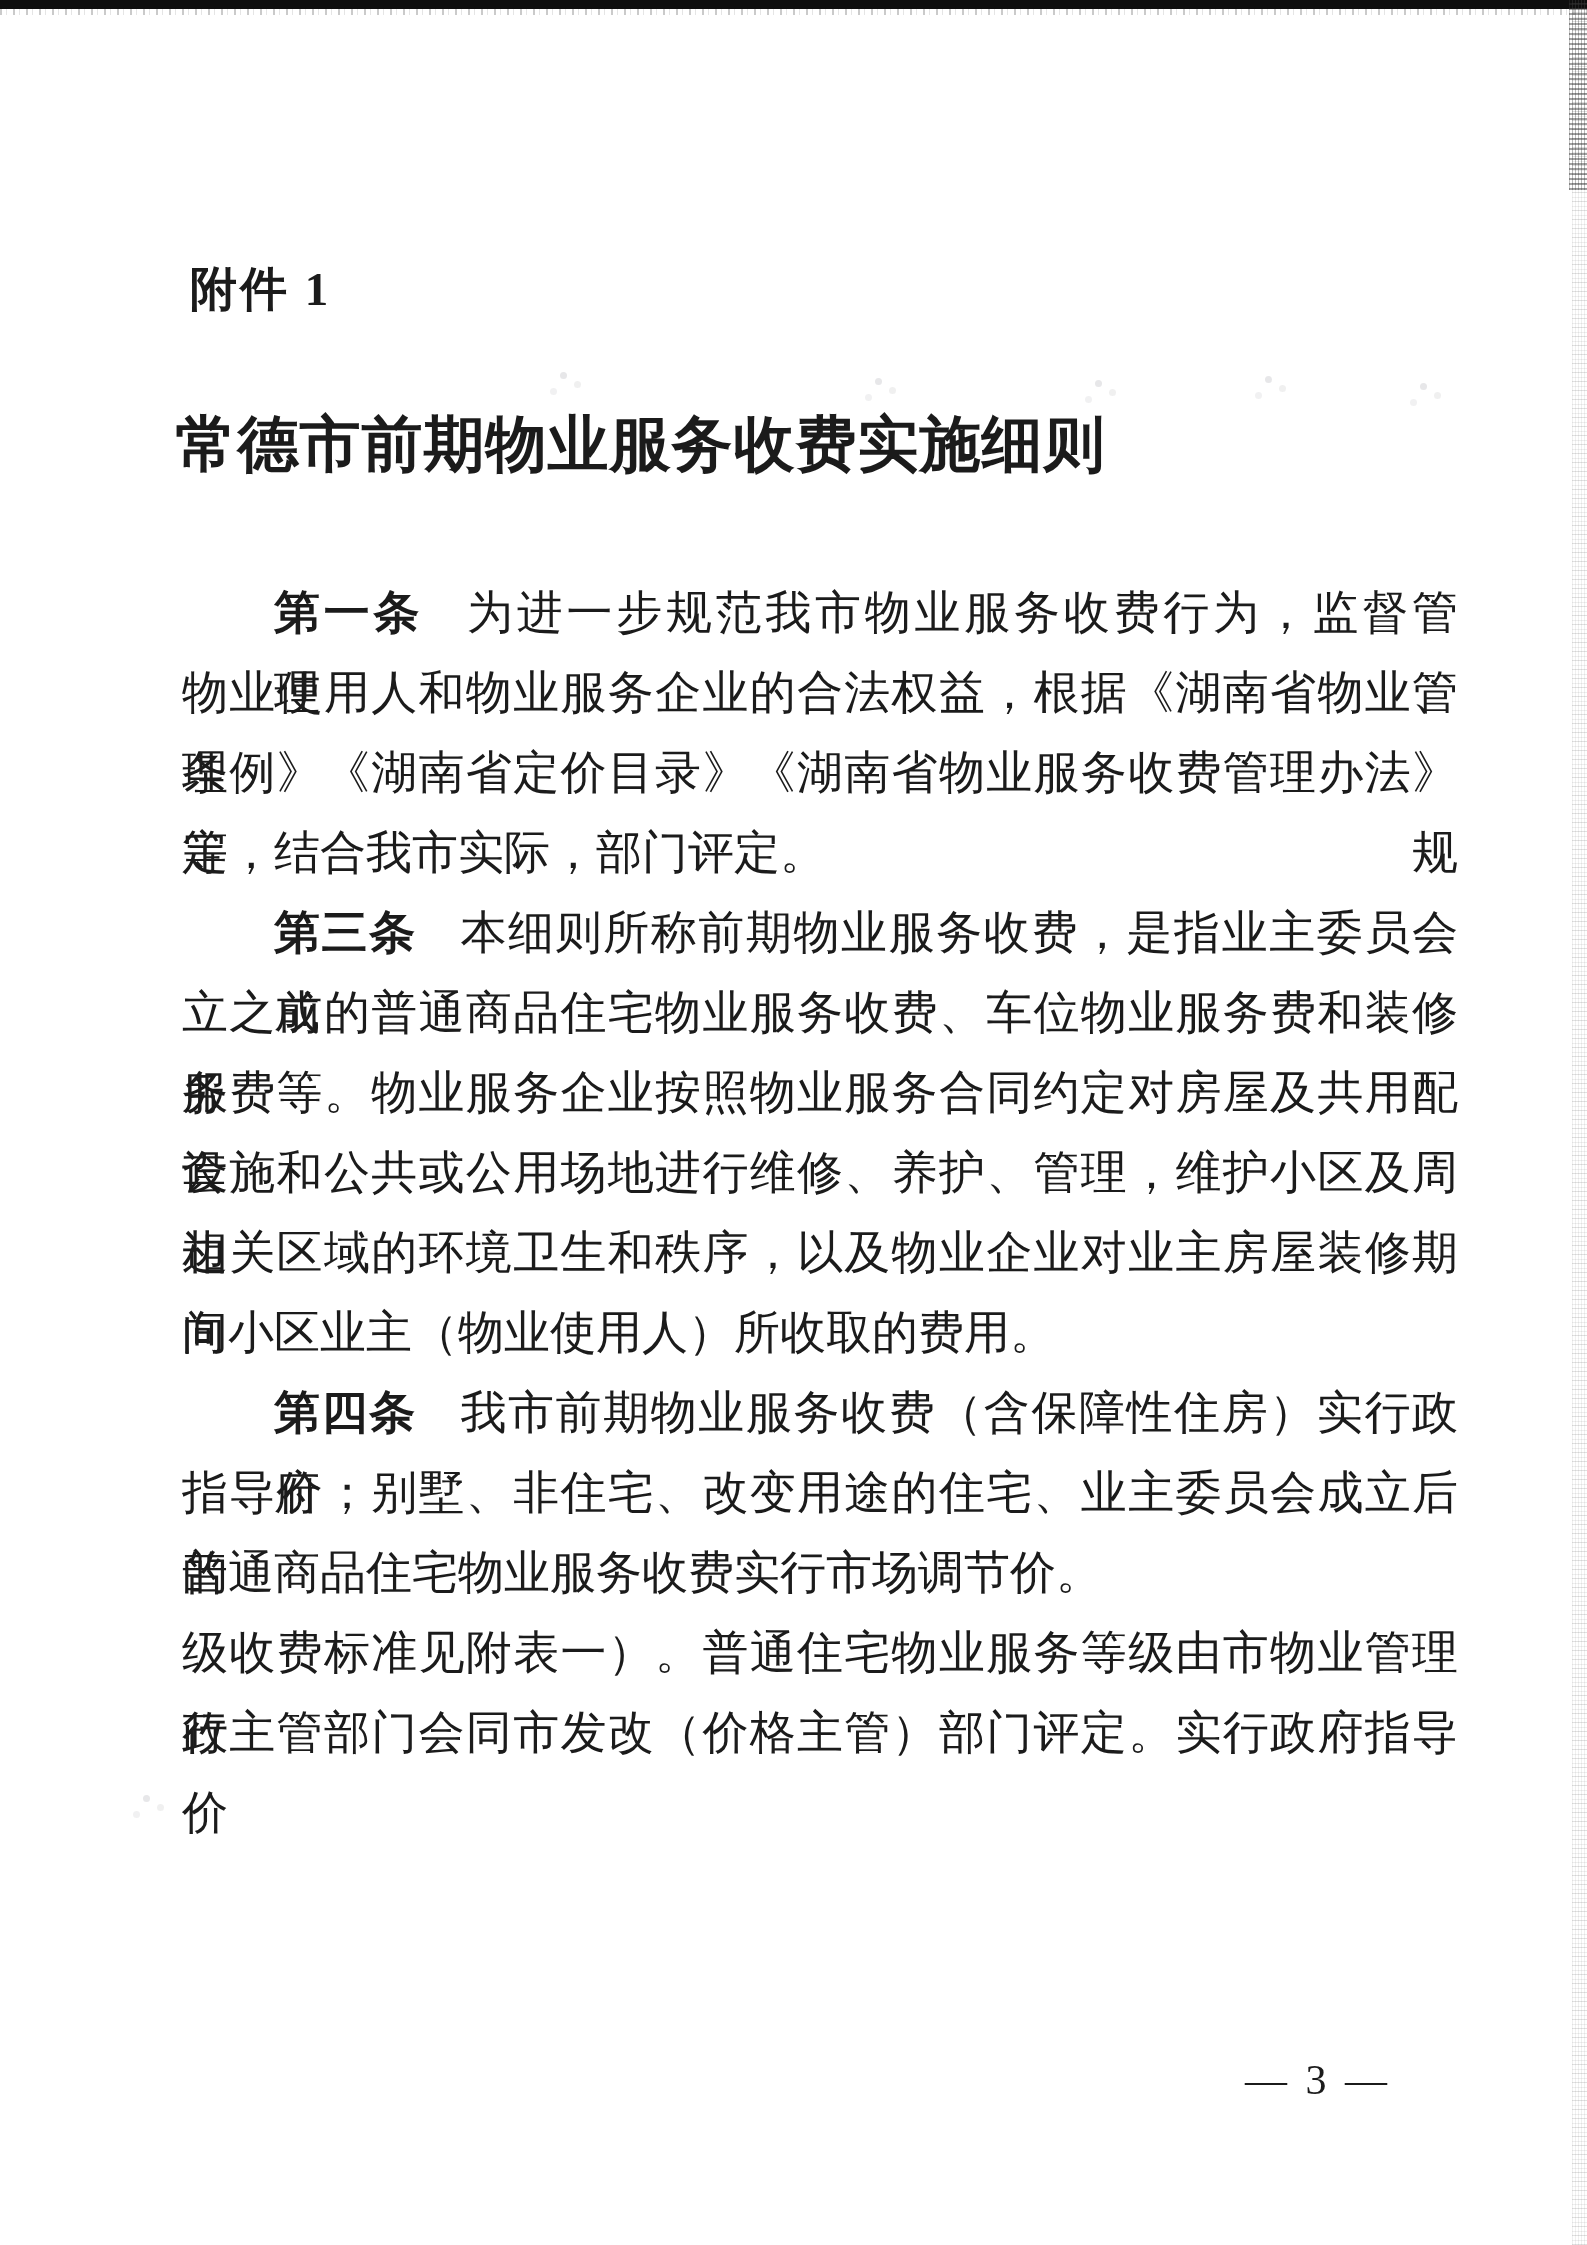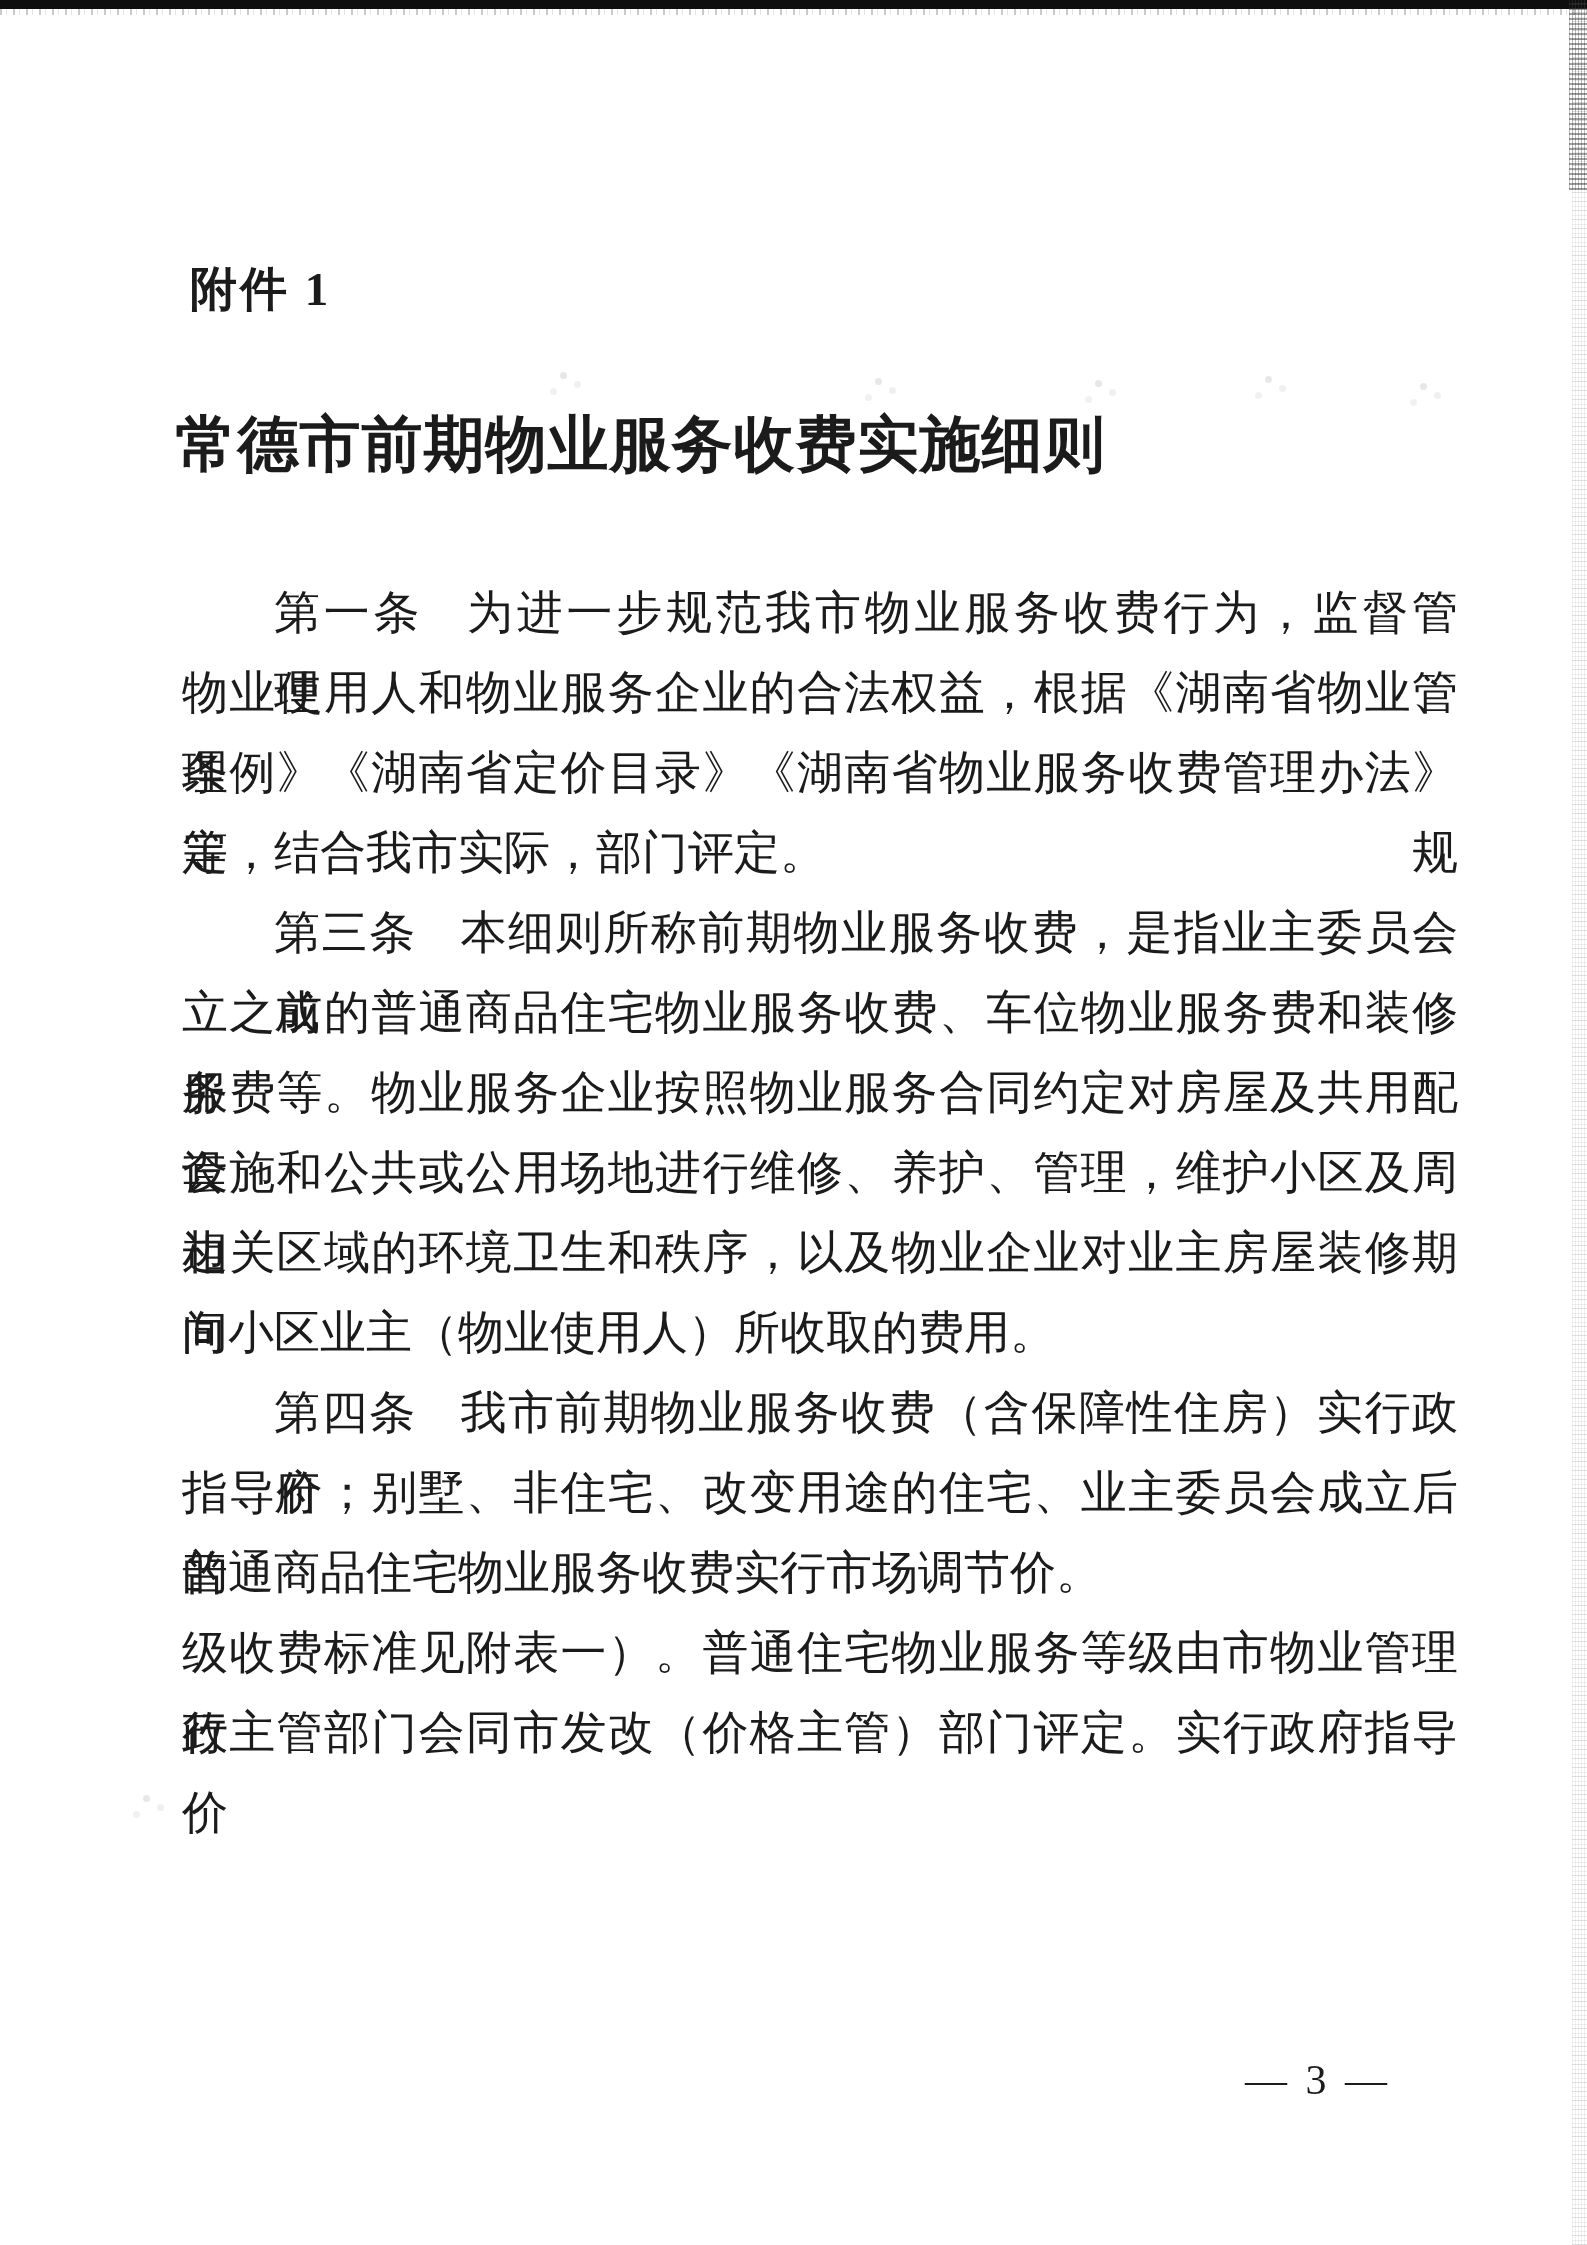--- a/index.html
+++ b/index.html
@@ -89,21 +89,21 @@
     text-align: justify;
     text-align-last: justify;
     white-space: nowrap; 
     white-space: normal;
     height: 80px;
     overflow: visible;
   }
   .line.end { text-align-last: left; }
   .line.indent { padding-left: 92px; }
   .lead {
-    font-weight: 400;
+    font-weight: 700;
     font-family: "Liberation Sans", "DejaVu Sans", sans-serif;
   }
   .indent .lead { margin-right: 0.95em; }
   .page-number {
     position: absolute;
     top: 2056px;
     left: 1245px;
     font-size: 42px;
     letter-spacing: 4px;
   }

